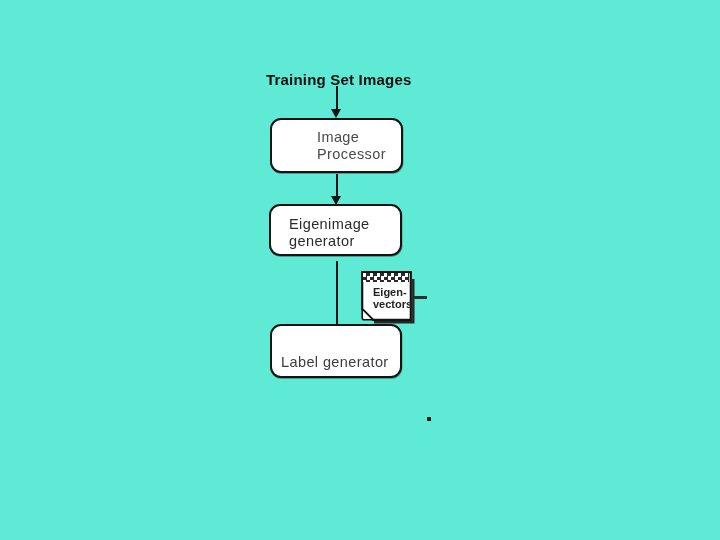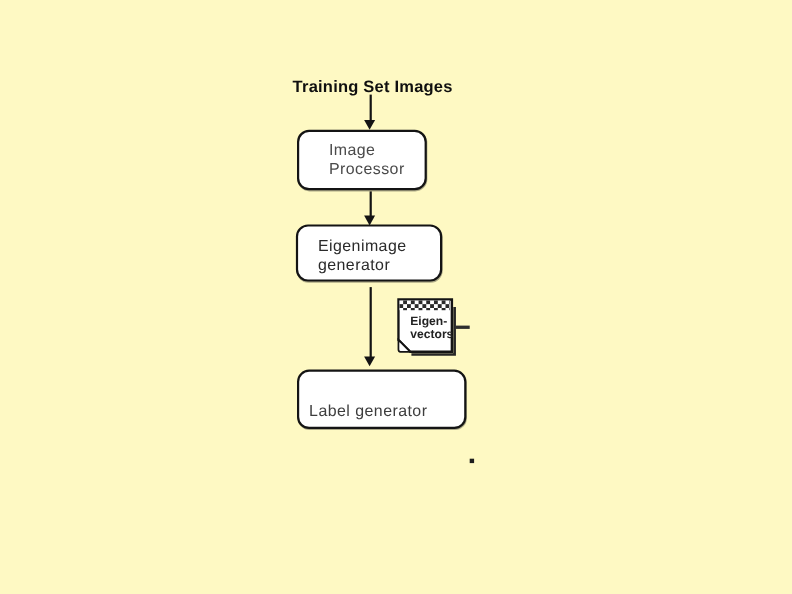--- a/index.html
+++ b/index.html
@@ -1,17 +1,17 @@
 <!DOCTYPE html>
 <html><head>
 <meta charset="utf-8">
 <style>
   html,body { margin:0; padding:0; background:#ffffff; }
   .canvas {
-    position:relative; width:720px; height:540px; background:#fef9c3;
+    position:relative; width:720px; height:540px; background:#5eead4;
     font-family:"Liberation Sans", sans-serif; overflow:hidden;
   }
   .title {
     position:absolute; left:266px; top:71px;
     font-size:15px; font-weight:bold; color:#0f0f0f; letter-spacing:0.2px;
     white-space:nowrap;
   }
   .vline { position:absolute; width:2.4px; background:#141414; }
   .ahead {
     position:absolute; width:0; height:0;
@@ -49,21 +49,21 @@
 </head>
 <body>
 
 <div class="canvas">
 
   <div class="title">Training Set Images</div>
 
   <div class="vline" style="left:335.5px; top:86px; height:24px;"></div>
   <div class="ahead" style="left:331px; top:109px;"></div>
 
-  <div class="node n1" style="left:270px; top:118px; width:118px; height:55px;">
+  <div class="node n1" style="left:270px; top:118px; width:133px; height:55px;padding-left:18px;">
     <div class="node-label">Image
 Processor</div>
   </div>
 
   <div class="vline" style="left:335.5px; top:174px; height:23px;"></div>
   <div class="ahead" style="left:331px; top:196px;"></div>
 
   <div class="node n2" style="left:269px; top:204px; width:133px; height:52px;">
     <div class="node-label">Eigenimage
 generator</div>
@@ -77,19 +77,19 @@
       <path d="M52.3,8 L52.3,51.3 L13,51.3" fill="none" stroke="#262626" stroke-width="2.4"></path>
       <path d="M1.2,1.2 H49.8 V48.8 H12 L1.2,38 Z" fill="#ffffff" stroke="#141414" stroke-width="2.2"></path>
       <path d="M1.2,38 L12,48.8 L3,48.8 Q1.2,48.8 1.2,46.8 Z" fill="#ffffff" stroke="#141414" stroke-width="1.6"></path>
     </svg>
     <div class="doc-bar" style="width:46px;"></div>
     <div class="doc-label" style="left:12px; top:16px;">Eigen-
 vectors</div>
   </div>
   <div class="dash" style="left:414px; top:296px; width:13px; height:2.6px;"></div>
 
-  <div class="node n3" style="left:270px; top:336px; width:154px; height:54px;">
+  <div class="node n3" style="left:270px; top:324px; width:132px; height:54px;">
     <div class="node-label">Label generator</div>
   </div>
 
   <div class="dot" style="left:427px; top:417px; width:4px; height:4px;"></div>
 
 </div>
 
 </body></html>

